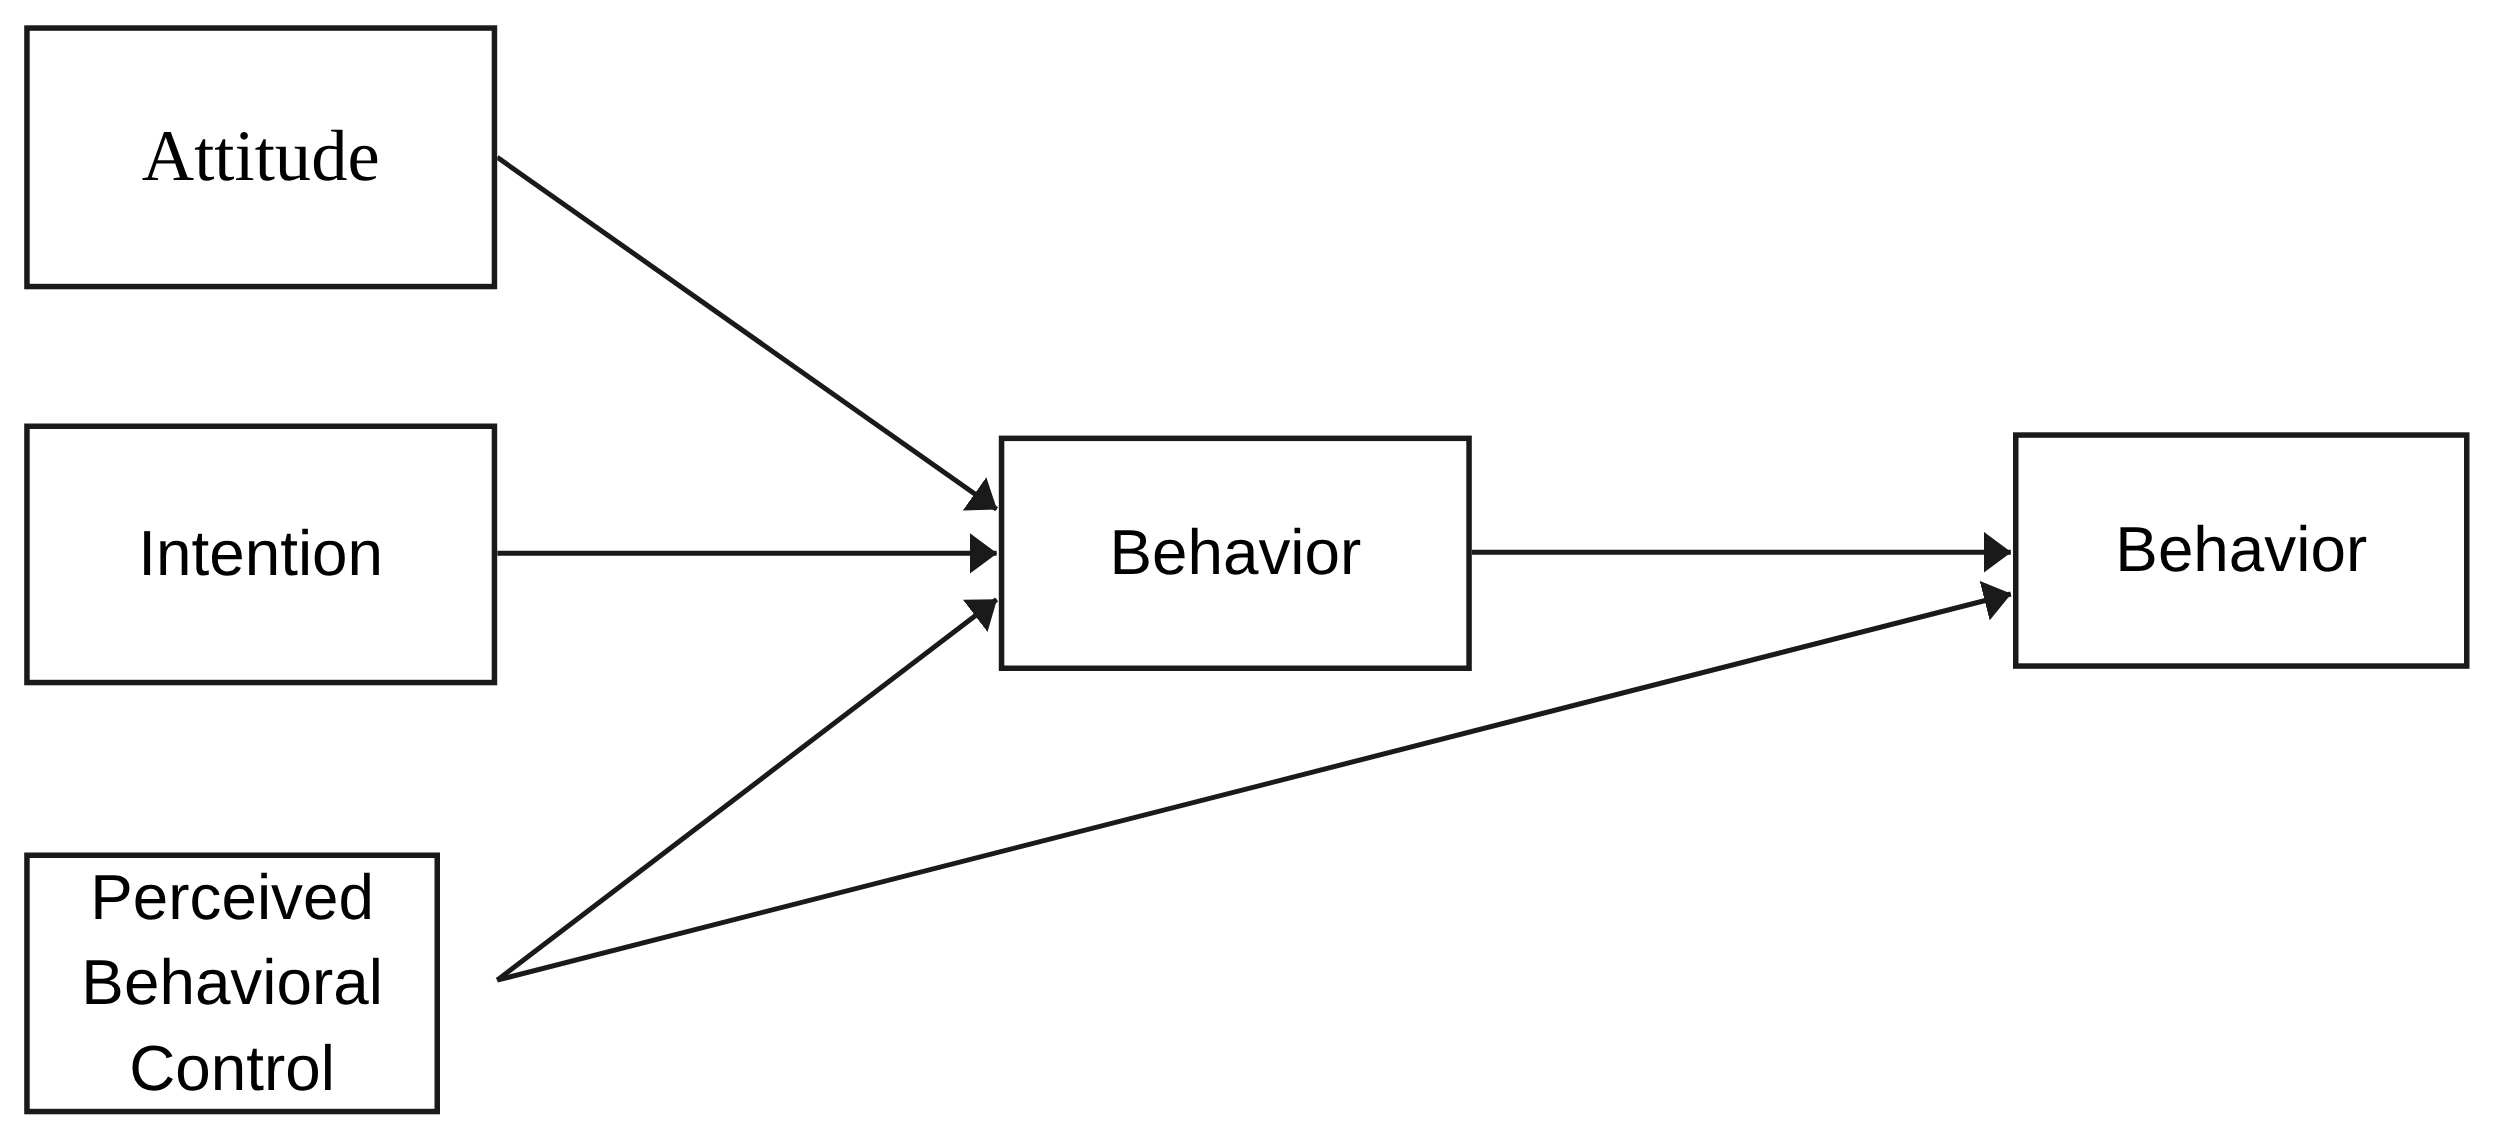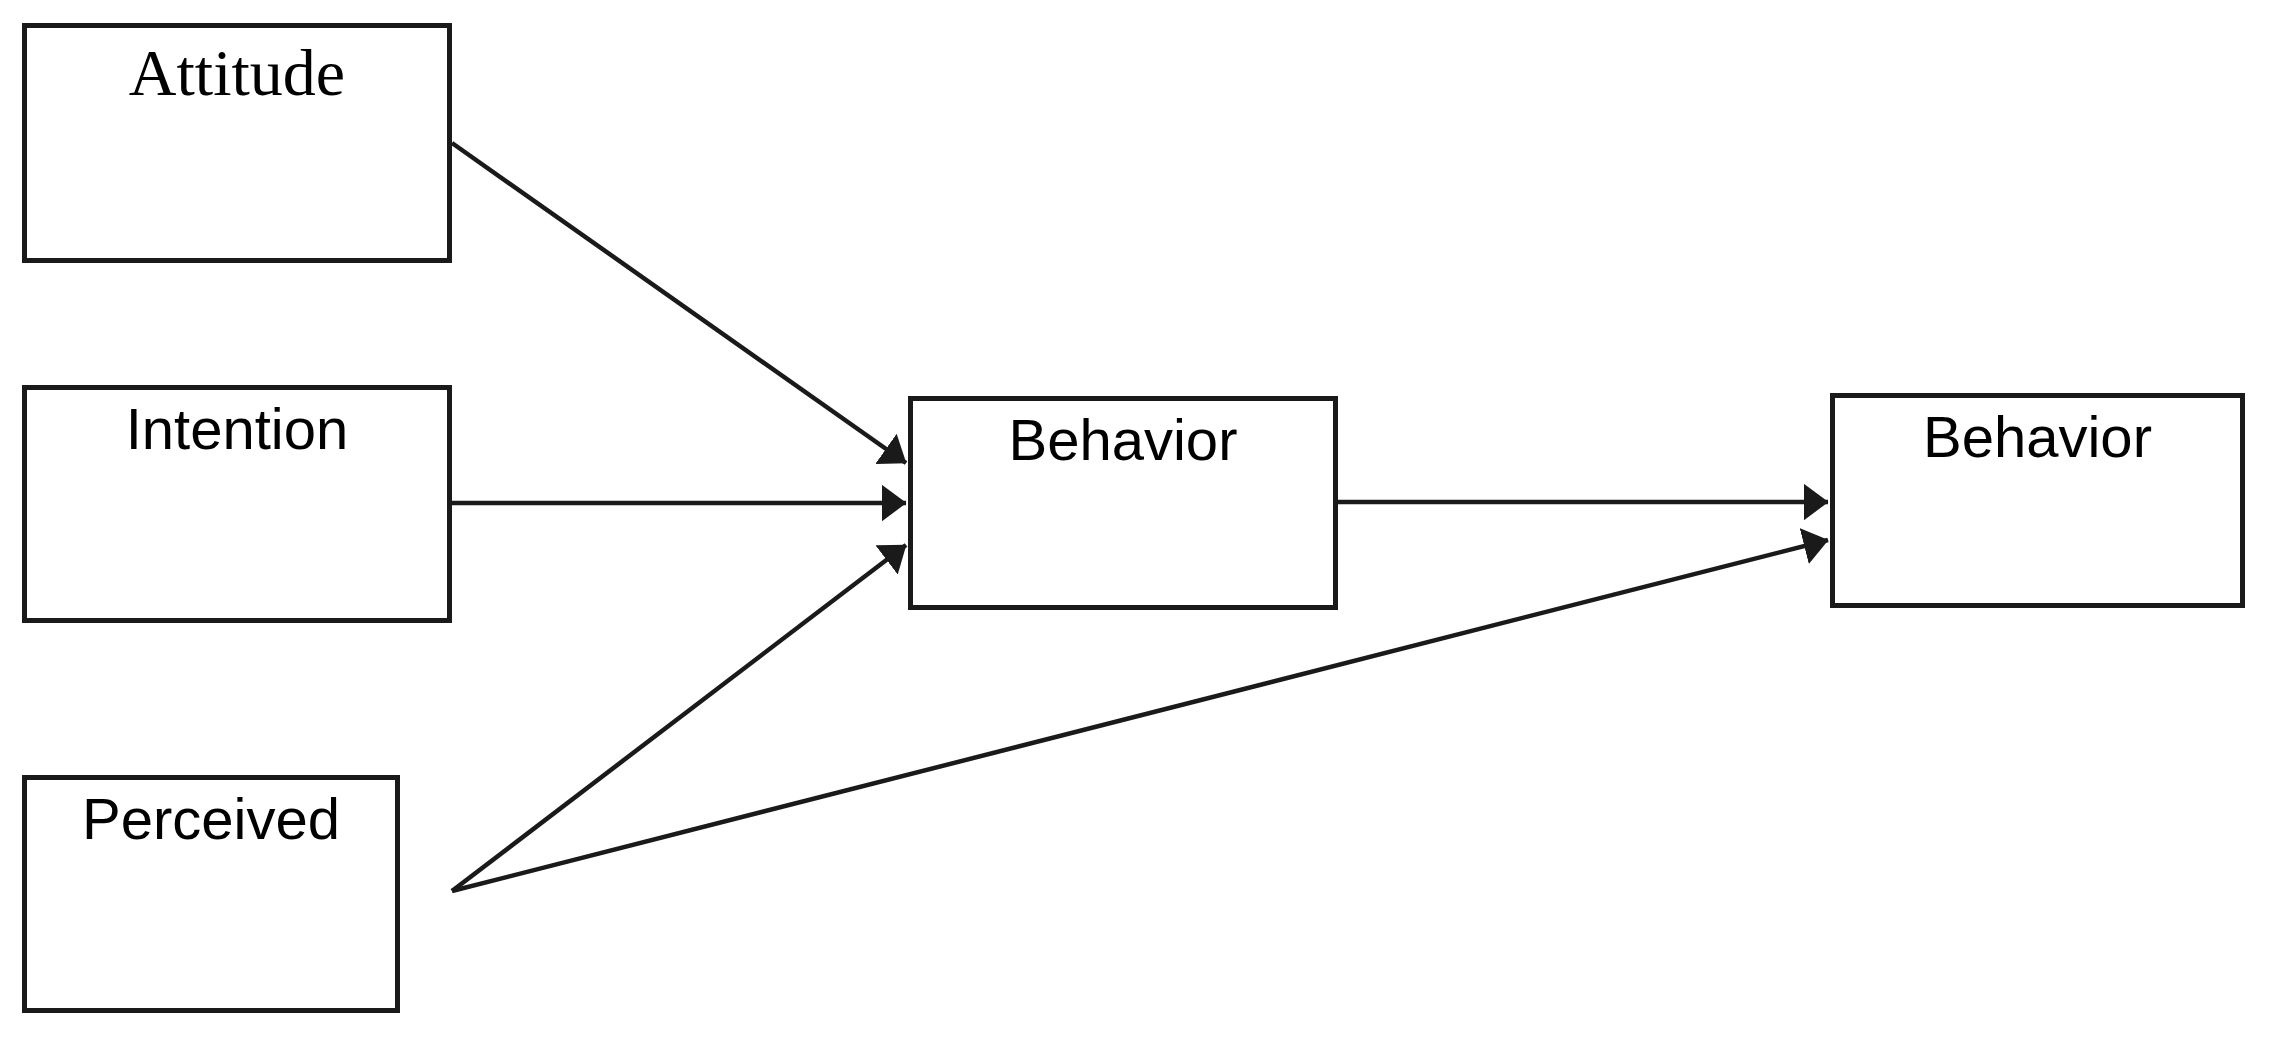--- a/index.html
+++ b/index.html
@@ -26,20 +26,21 @@
     width: 100%;
     height: 100%;
   }
   .node {
     position: absolute;
     box-sizing: border-box;
     border: 5px solid var(--stroke, #1a1a1a);
     background: var(--node-fill, #ffffff);
     color: var(--text, #000000);
     display: flex;
+    align-items: center;
     justify-content: center;
     text-align: center;
   }
   .label {
     line-height: 1.35;
     white-space: nowrap;
   }
   .font-serif .label {
     font-family: "Liberation Serif", "DejaVu Serif", serif;
     font-size: 66px;
@@ -72,20 +73,22 @@
         </div>
       </div>
       <div class="node font-sans" style="left: 22px; top: 385px; width: 430px; height: 238px;">
         <div class="label">
           <div>Intention</div>
         </div>
       </div>
       <div class="node font-sans" style="left: 22px; top: 775px; width: 378px; height: 238px;">
         <div class="label">
           <div>Perceived</div>
+          <div>Behavioral</div>
+          <div>Control</div>
         </div>
       </div>
       <div class="node font-sans" style="left: 908px; top: 396px; width: 430px; height: 214px;">
         <div class="label">
           <div>Behavior</div>
         </div>
       </div>
       <div class="node font-sans" style="left: 1830px; top: 393px; width: 415px; height: 215px;">
         <div class="label">
           <div>Behavior</div>

